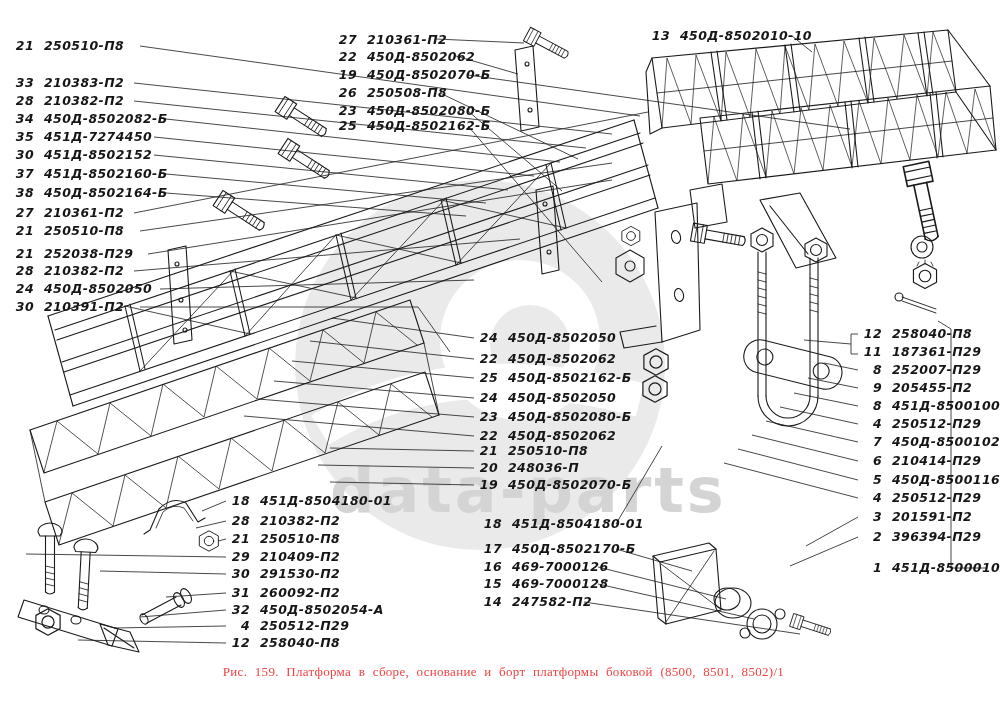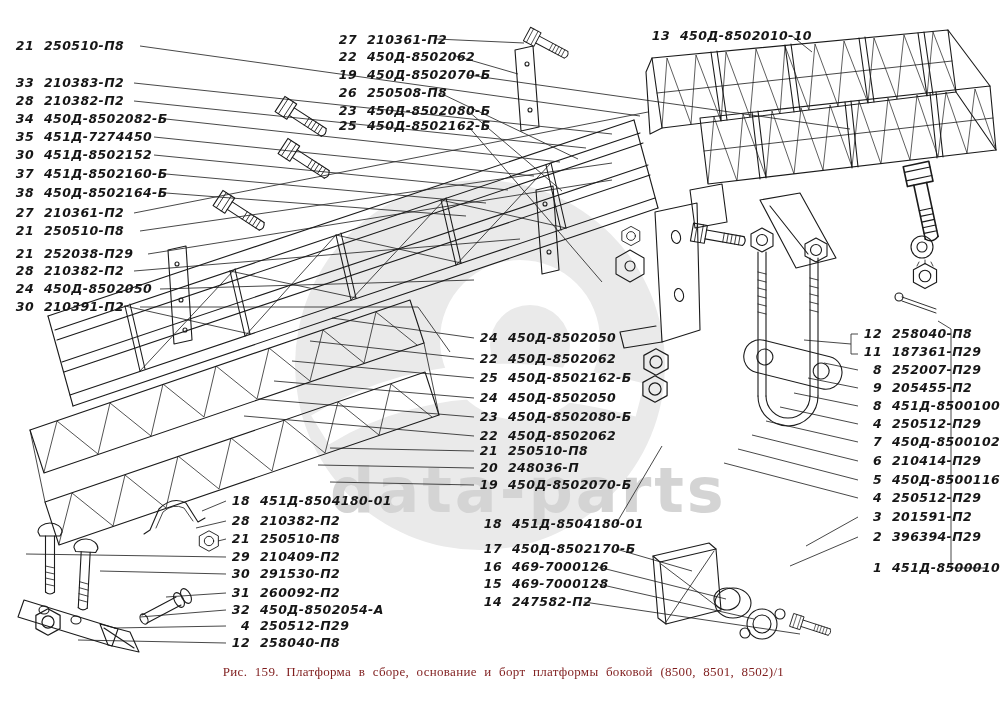--- a/index.html
+++ b/index.html
@@ -4,21 +4,21 @@
 <style>
   html,body{margin:0;padding:0;}
   body{width:1007px;height:720px;background:#ffffff;position:relative;overflow:hidden;
        font-family:"DejaVu Sans",sans-serif;}
   #stage{position:absolute;inset:0;}
   svg{position:absolute;left:0;top:0;z-index:1;}
   .lbl{position:absolute;z-index:2;display:flex;gap:10px;white-space:nowrap;
        font-style:italic;font-weight:600;font-size:12.5px;letter-spacing:.4px;color:#161616;}
   .lbl .num{display:inline-block;width:22px;text-align:right;}
   .caption{position:absolute;z-index:2;left:0;right:0;top:664px;text-align:center;
-       font-family:"Liberation Serif",serif;font-size:13px;color:#7f1d1d;
+       font-family:"Liberation Serif",serif;font-size:13px;color:#ef4444;
        word-spacing:4px;letter-spacing:.3px;font-style:normal;}
 </style>
 </head>
 <body>
 
 <div id="stage">
 
 <svg width="1007" height="720" viewBox="0 0 1007 720">
   <defs>
     <g id="bolt">

